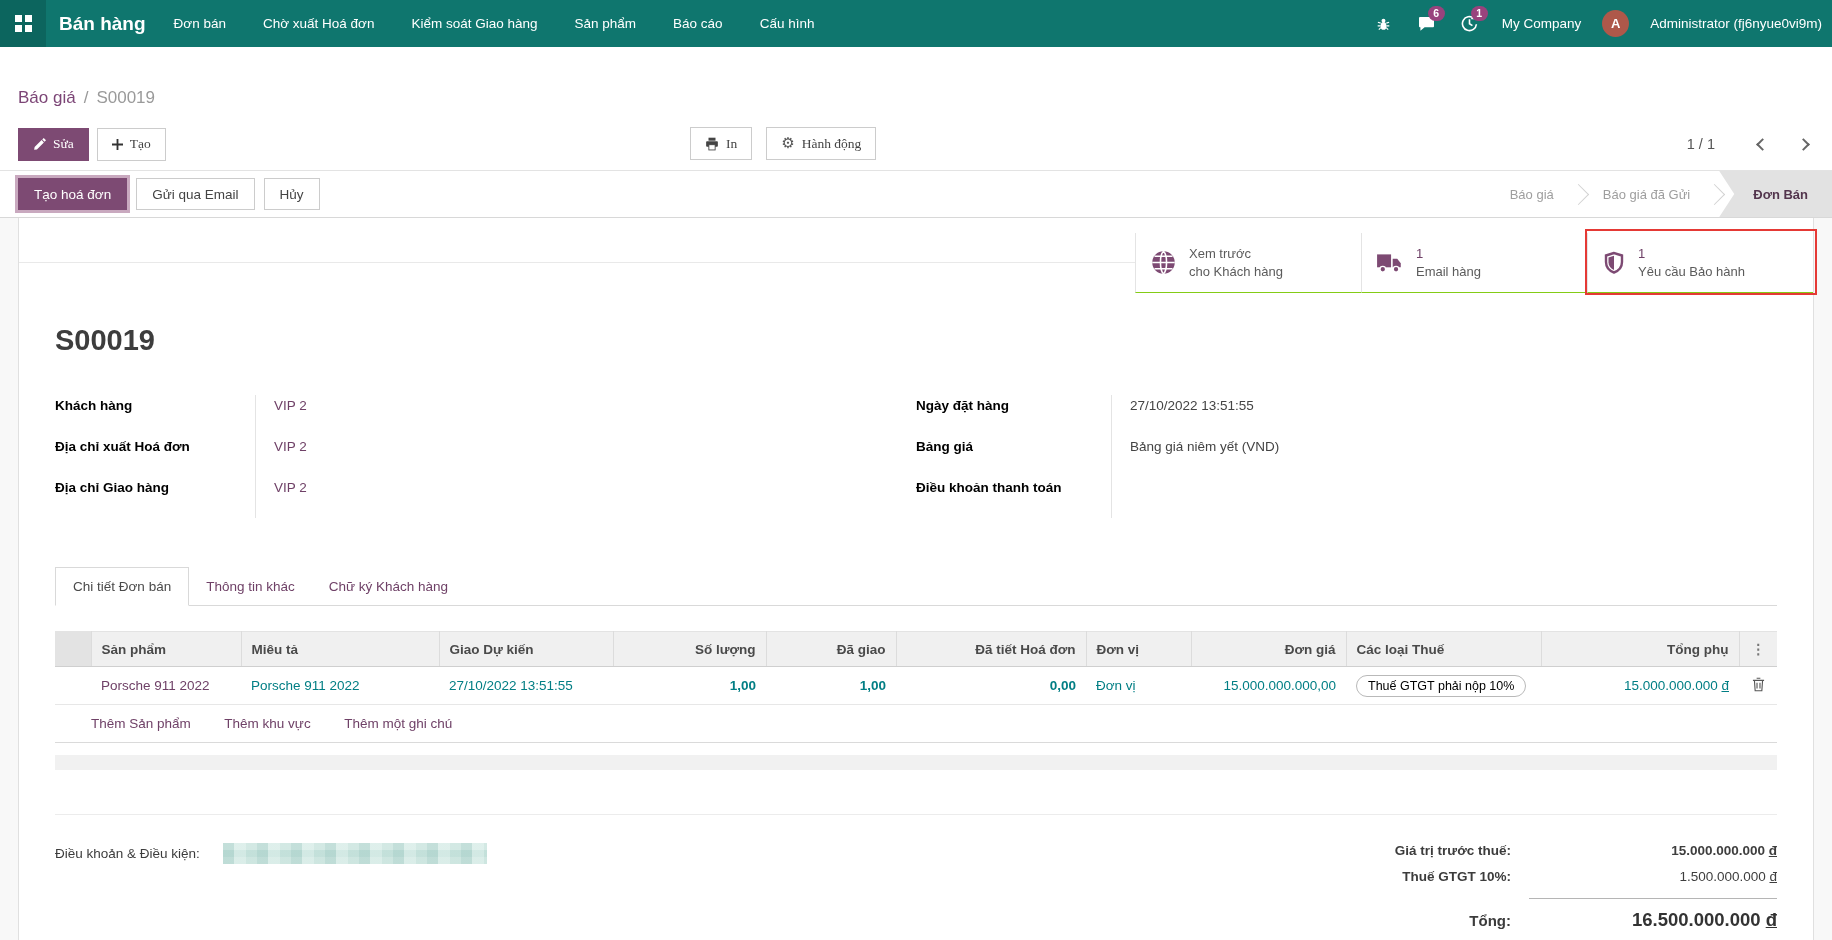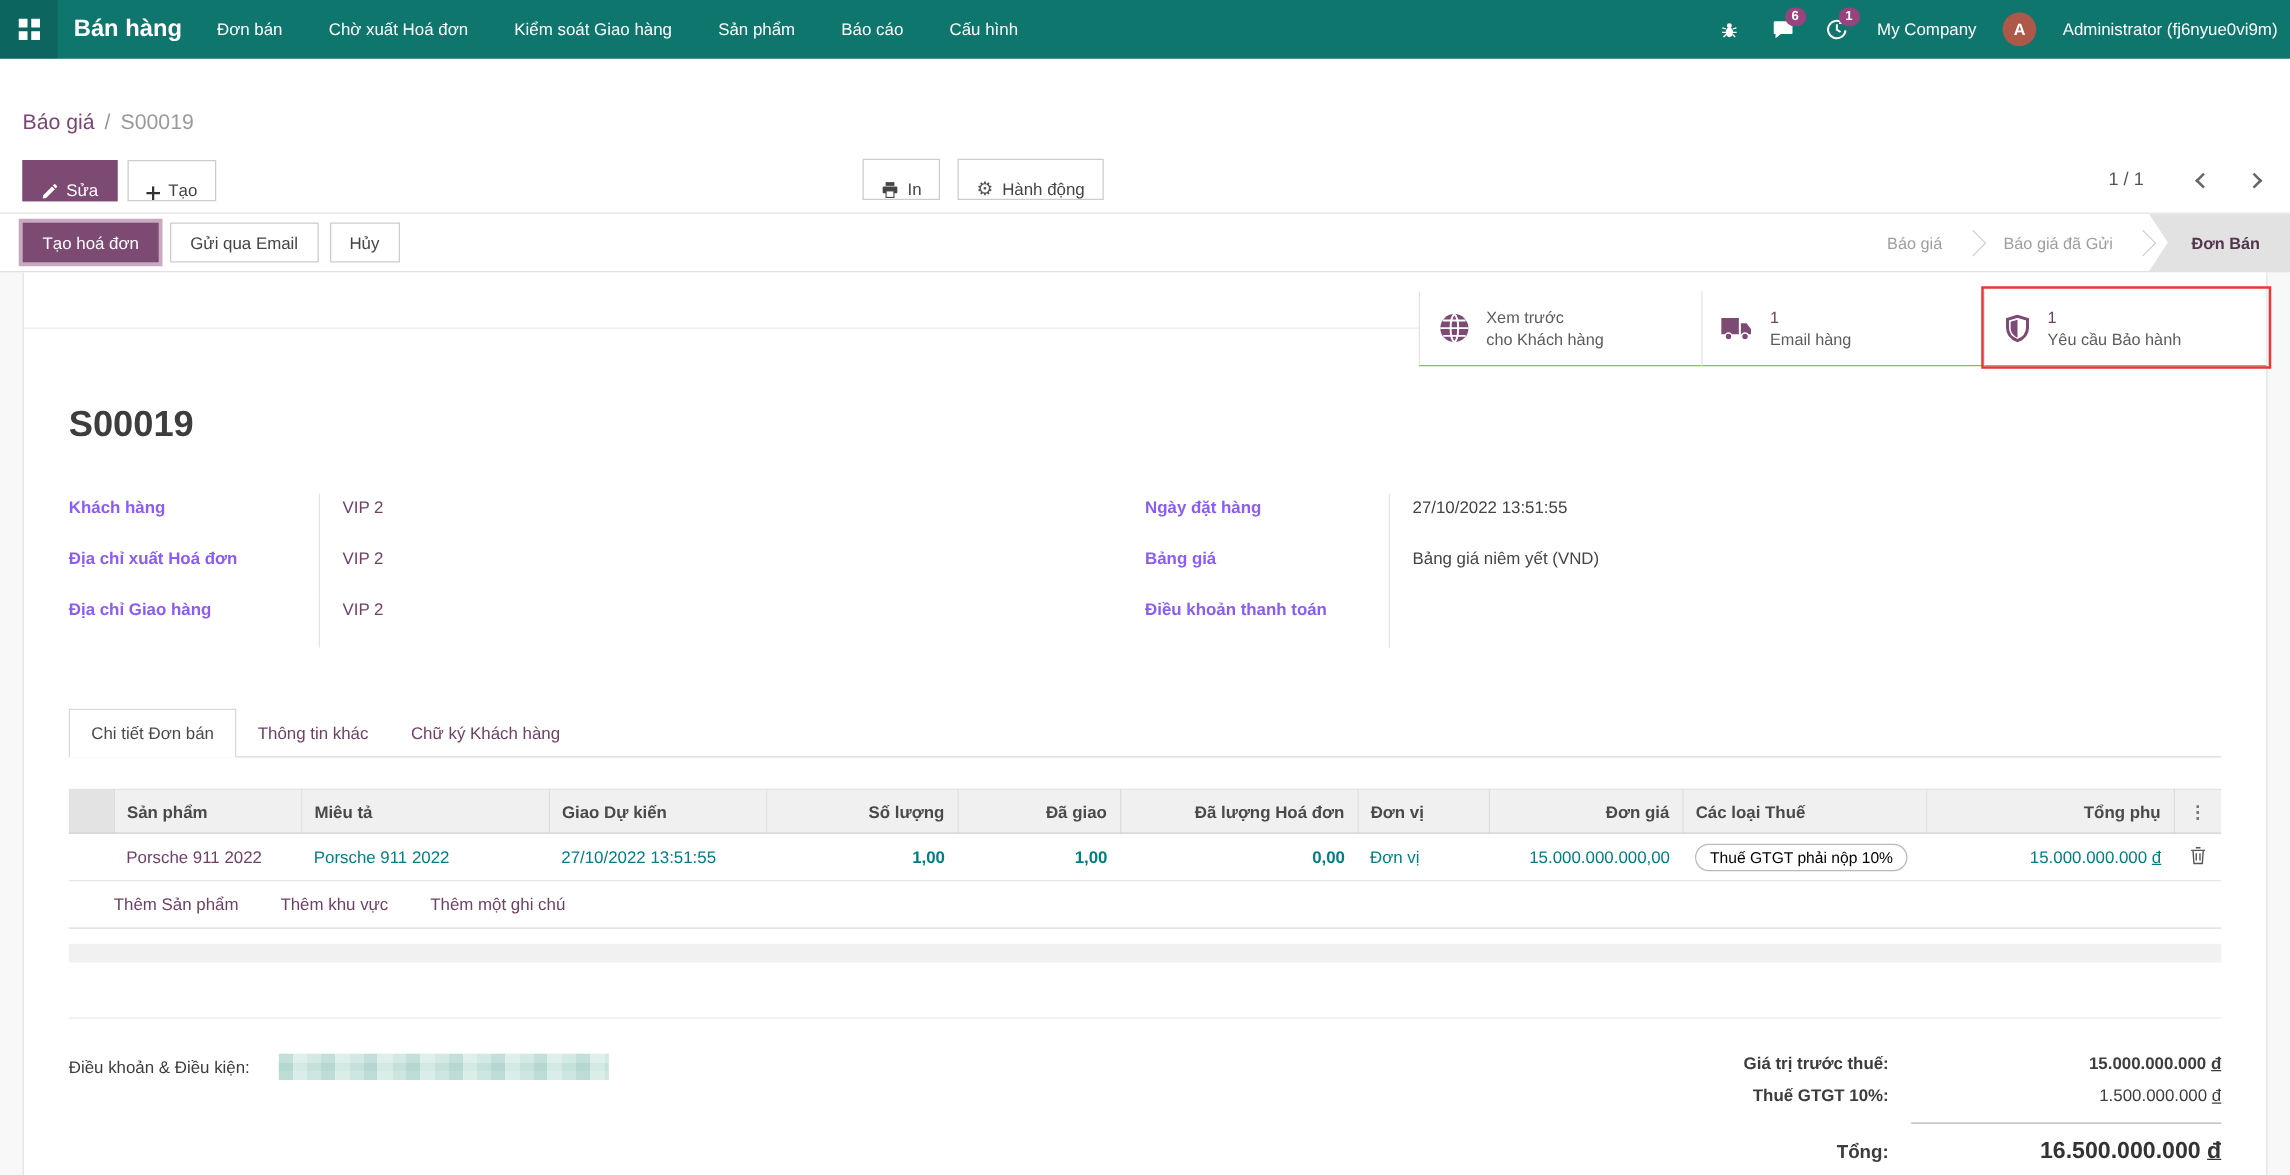--- a/index.html
+++ b/index.html
@@ -21,21 +21,21 @@
   .user-name { font-size:13.5px; }
 
   
   .breadcrumb-row { padding:41px 0 0 18px; height:68px; font-size:17px; display:flex; gap:8px; align-items:baseline; }
   .bc-parent { color:#7c4576; cursor:pointer; }
   .bc-sep { color:#999; }
   .bc-current { color:#9a9a9a; }
 
   
   .controls-row { position:relative; height:34px; margin:12px 0 0 0; padding-left:18px; display:flex; align-items:center; gap:8px; }
-  .btn { height:33px; display:inline-flex; align-items:flex-end; gap:7px; padding:0 14px; font-size:13.5px; border:1px solid #ccc; background:#fff; color:#444; cursor:pointer; white-space:nowrap; }
+  .btn { height:33px; display:inline-flex; align-items:center; gap:7px; padding:0 14px; font-size:13.5px; border:1px solid #ccc; background:#fff; color:#444; cursor:pointer; white-space:nowrap;font-family:Liberation Serif, serif; }
   .btn-primary { background:#7d4a73; border-color:#7d4a73; color:#fff; }
   .center-buttons { position:absolute; left:690px; top:0; display:flex; gap:14px; }
   .gear-glyph { font-size:15px; color:#555; line-height:1; }
   .pager { position:absolute; right:24px; top:0; height:34px; display:flex; align-items:center; gap:43px; color:#555; font-size:14.5px; }
   .chev { width:9px; height:9px; border-top:2.5px solid #666; border-right:2.5px solid #666; display:inline-block; cursor:pointer; }
   .chev-left { transform:rotate(-135deg); }
   .chev-right { transform:rotate(45deg); }
 
   
   .statusbar { height:48px; margin-top:9px; border-top:1px solid #e3e3e3; border-bottom:1px solid #d8d8d8; background:#fff; display:flex; align-items:center; justify-content:space-between; padding-left:18px; }
@@ -57,21 +57,21 @@
   .stat-txt { display:flex; flex-direction:column; line-height:18px; font-size:13px; color:#5b5b5b; }
   .stat-val { color:#6f4167; }
   .red-box { position:absolute; right:-4px; top:11px; width:232px; height:66px; border:2px solid #e53935; z-index:5; pointer-events:none; }
 
   .sheet-content { padding:0 36px; }
   .doc-title { font-size:29px; font-weight:700; color:#3d3d3d; margin-top:30px; line-height:34px; }
 
   .field-grid { display:flex; margin-top:38px; }
   .fg-col { width:50%; }
   .field-row { display:flex; align-items:stretch; min-height:41px; }
-  .f-label { width:200px; flex:none; font-size:13.5px; font-weight:700; color:#8b5cf6; padding-top:3px; }
+  .f-label { width:200px; flex:none; font-size:13.5px; font-weight:700; color:#000000; padding-top:3px; }
   .fg-col.right .f-label { width:195px; }
   .f-value { border-left:1px solid #e4e4e4; padding:3px 0 12px 18px; font-size:13.5px; color:#444; flex:1; }
   .f-value.link { color:#6f4167; cursor:pointer; }
 
   .tabs { margin-top:49px; border-bottom:1px solid #d9d9d9; display:flex; align-items:flex-end; }
   .tab { padding:11px 17px; font-size:13.5px; color:#6f4167; cursor:pointer; white-space:nowrap; }
   .tab.active { border:1px solid #d9d9d9; border-bottom:1px solid #fff; margin-bottom:-1px; background:#fff; color:#4a4a4a; }
 
   table.o-table { margin-top:25px; border-collapse:collapse; table-layout:fixed; width:1722px; }
   .o-table th { background:#f0f0f0; border-top:1px solid #e3e3e3; border-bottom:1px solid #cfcfcf; border-right:1px solid #dcdcdc; height:35px; font-size:13.5px; font-weight:700; color:#4a4a4a; padding:0 10px; white-space:nowrap; overflow:hidden; }
@@ -319,21 +319,21 @@
               <col class="c11">
           </colgroup>
           <thead>
             <tr>
               <th class="handle"></th>
               <th style="text-align:left">Sản phẩm</th>
               <th style="text-align:left">Miêu tả</th>
               <th style="text-align:left">Giao Dự kiến</th>
               <th class="ta-r">Số lượng</th>
               <th class="ta-r">Đã giao</th>
-              <th class="ta-r">Đã lượng Hoá đơn</th>
+              <th class="ta-r">Đã tiết Hoá đơn</th>
               <th style="text-align:left">Đơn vị</th>
               <th class="ta-r">Đơn giá</th>
               <th style="text-align:left">Các loại Thuế</th>
               <th class="ta-r">Tổng phụ</th>
               <th class="ta-c"><span class="ellipsis-v">⋮</span></th>
             </tr>
           </thead>
           <tbody>
             <tr>
               <td></td>

